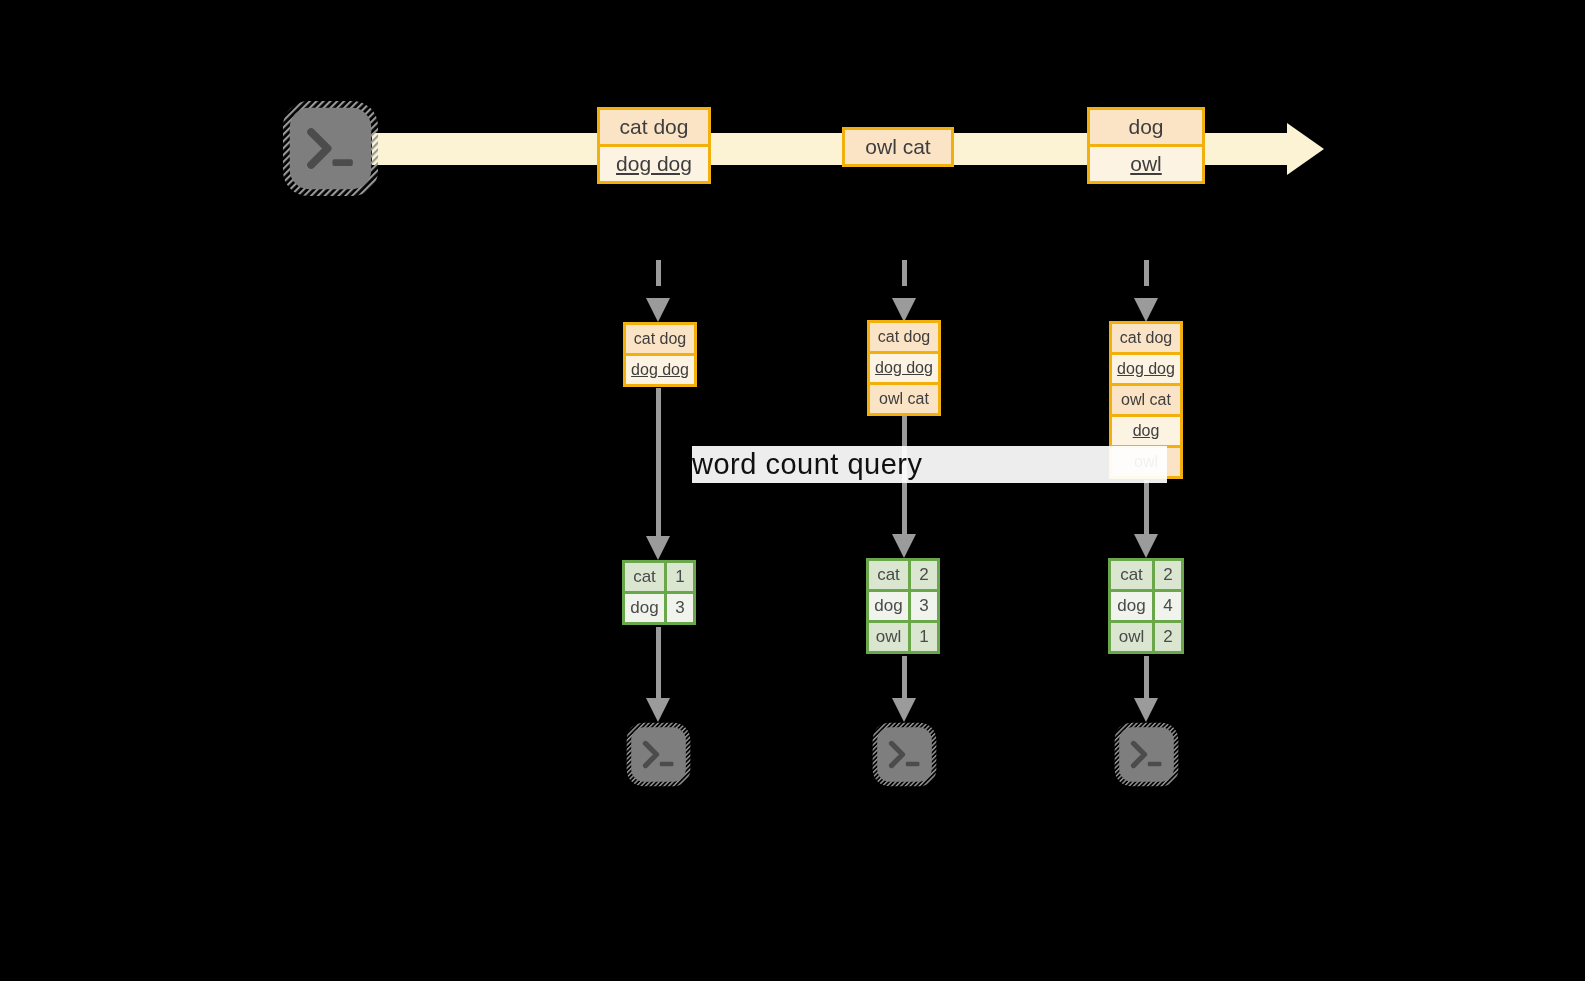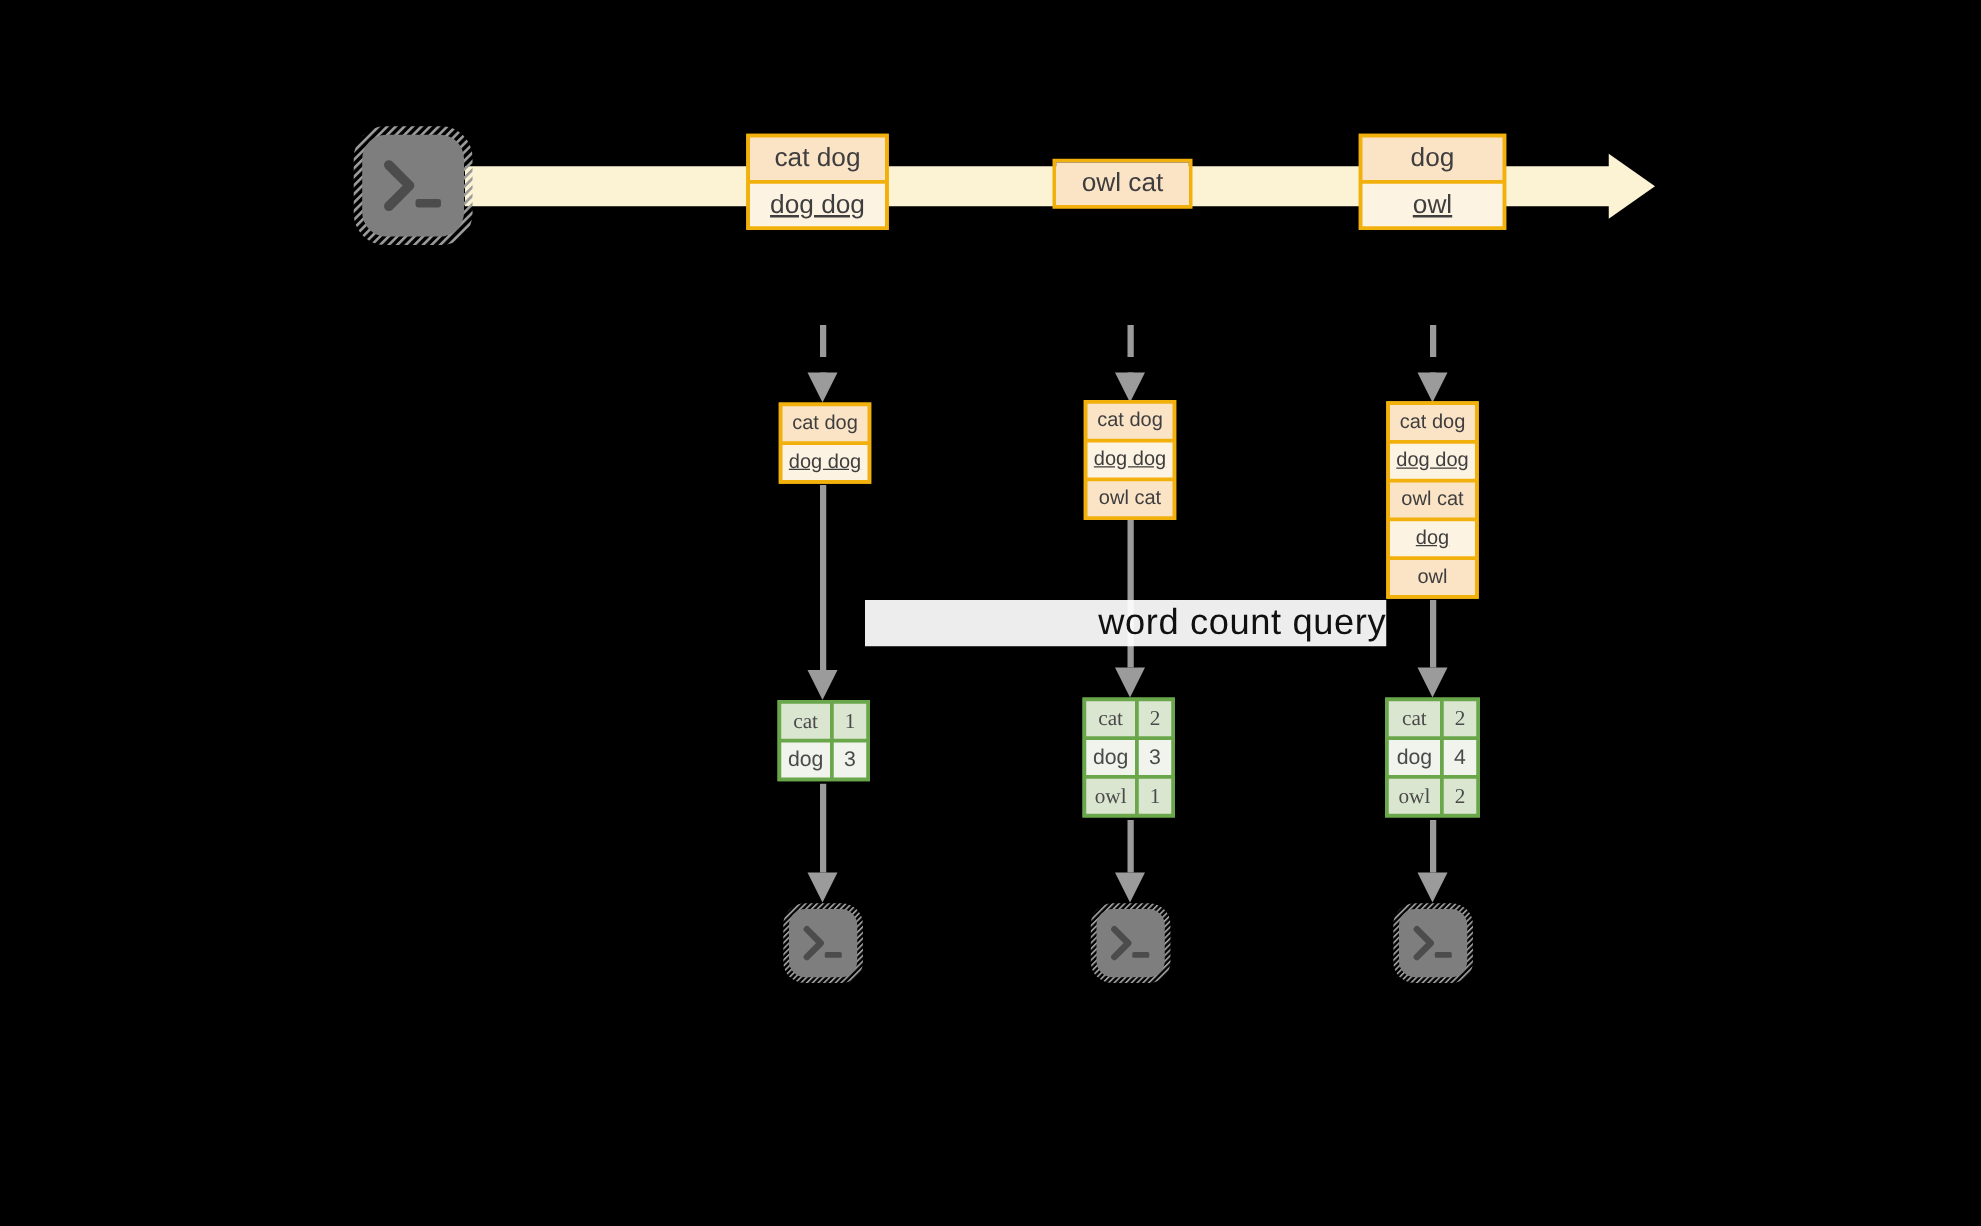--- a/index.html
+++ b/index.html
@@ -49,36 +49,36 @@
   #dash-1{left:646px;top:260px;} #dash-2{left:892px;top:260px;} #dash-3{left:1134px;top:260px;}
   .arrow.dashed .dash{height:38px;}
   #mid-1{left:646px;top:388px;} #mid-1 .line{height:148px;}
   #mid-2{left:892px;top:416px;} #mid-2 .line{height:118px;}
   #mid-3{left:1134px;top:480px;} #mid-3 .line{height:54px;}
   #bot-1{left:646px;top:627px;} #bot-1 .line{height:71px;}
   #bot-2{left:892px;top:656px;} #bot-2 .line{height:42px;}
   #bot-3{left:1134px;top:656px;} #bot-3 .line{height:42px;}
 
   
-  .query-band{position:absolute;left:692px;top:480px;width:417px;height:37px;
+  .query-band{position:absolute;left:692px;top:446px;width:475px;height:37px;
       background:rgba(255,255,255,0.93);z-index:4;display:flex;
-      align-items:center;justify-content:flex-end;}
+      align-items:center;justify-content:flex-start;}
   .query-band span{font-size:29px;color:#101010;letter-spacing:.5px;}
 
   
   .count-table{position:absolute;border:3px solid var(--table-border,#69A74A);
       box-sizing:border-box;background:var(--table-border,#69A74A);z-index:3;}
   #table-1{left:622px;top:560px;width:74px;}
   #table-2{left:866px;top:558px;width:74px;}
   #table-3{left:1108px;top:558px;width:76px;}
   .count-row{display:grid;grid-template-columns:1fr 26px;column-gap:3px;height:28px;}
   .count-row + .count-row{margin-top:3px;}
   .count-row span{display:block;line-height:28px;text-align:center;
       font-size:17px;color:#4A4A4A;}
-  .tfill-dark span{background:var(--table-fill-dark,#DBE6D1);font-family:Liberation Serif, serif;}
+  .tfill-dark span{background:var(--table-fill-dark,#DBE6D1);}
   .tfill-light span{background:var(--table-fill-light,#F0F4EC);}
 </style>
 </head>
 <body>
 
 <div id="canvas">
 
   <svg width="0" height="0" style="position:absolute" aria-hidden="true">
     <defs>
       <pattern id="hatch" patternUnits="userSpaceOnUse" width="5" height="5" patternTransform="rotate(45)">

